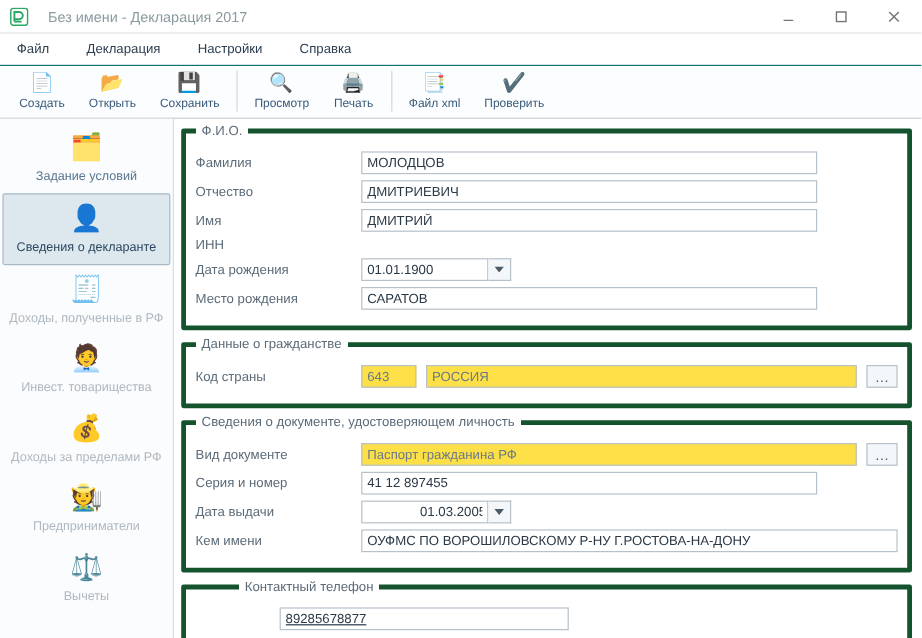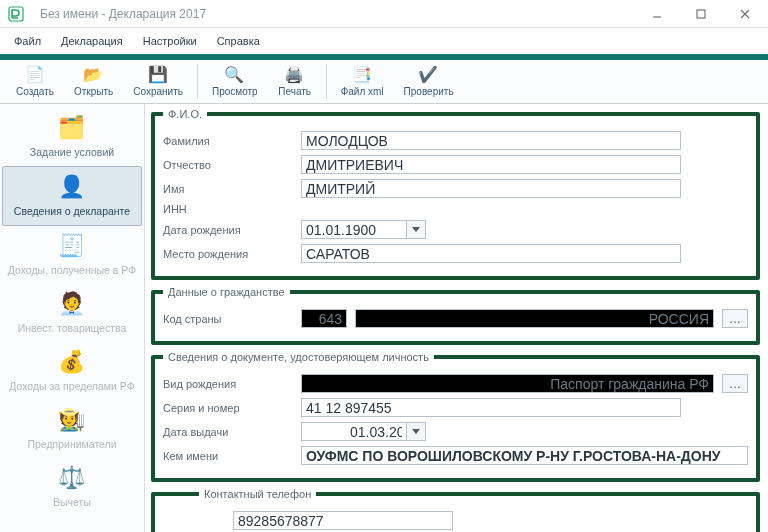--- a/index.html
+++ b/index.html
@@ -3,39 +3,39 @@
 <meta charset="utf-8">
 <style>
 * { box-sizing: border-box; margin: 0; padding: 0; }
 body { font-family: Tahoma, Arial, sans-serif; font-size: 11px; color: #333; background: #fff; width: 768px; height: 532px; overflow: hidden; }
 .titlebar { display: flex; align-items: center; justify-content: space-between; height: 28px; padding: 0 8px; border-bottom: 1px solid #e3e3e3; }
 .titlebar-left { display: flex; align-items: center; gap: 16px; }
 .app-icon { width: 16px; height: 16px; }
 .title-text { color: #8a9aa0; font-size: 12px; }
 .win-controls { display: flex; gap: 14px; }
 .win-btn { width: 30px; height: 22px; display: flex; align-items: center; justify-content: center; color: #757575; }
-.menubar { display: flex; gap: 8px; padding: 4px 8px; border-bottom: 6px solid #0f766e; align-items: flex-end; }
+.menubar { display: flex; gap: 19px; padding: 4px 8px; border-bottom: 1px solid #0f766e; align-items: flex-end; }
 .menu-item { padding: 3px 6px; color: #2c3e50; }
 .toolbar { display: flex; align-items: center; padding: 2px 6px 4px; border-bottom: 1px solid #c8d0d6; background: #fbfdfe; }
 .tool-btn { display: flex; flex-direction: column; align-items: center; gap: 2px; padding: 2px 10px; color: #3a5a7a; font-size: 10px; min-width: 54px; }
 .tool-btn .tico { width: 20px; height: 20px; display: flex; align-items: center; justify-content: center; font-size: 16px; }
 .tool-sep { width: 1px; height: 34px; background: #d0d8de; margin: 0 4px; }
 .body { display: flex; height: calc(100% - 78px); }
 .sidebar { width: 145px; background: #fafcfd; border-right: 1px solid #d7dee3; padding-top: 4px; }
 .side-item { display: flex; flex-direction: column; align-items: center; gap: 4px; padding: 6px 4px 8px; text-align: center; font-size: 10.5px; color: #5a7690; }
 .side-item.active { background: #dde7ee; border: 1px solid #a8b9c6; margin: 0 2px; border-radius: 2px; color:#2b4860;}
 .side-item.disabled { color: #b0b9c0; }
 .side-ico { width: 32px; height: 28px; display: flex; align-items: center; justify-content: center; font-size: 22px; }
 .content { flex: 1; padding: 4px 8px 8px 6px; overflow: auto; }
 fieldset { border: 4px solid #14532d; border-radius: 2px; margin-bottom: 6px; padding: 6px 8px 8px; }
 legend { padding: 0 5px; color: #5c6b78; font-size: 11px; }
 .row { display: flex; align-items: center; margin: 5px 0; gap: 8px; }
 .lbl { width: 130px; color: #5c6b78; }
-.inp { border: 1px solid #b7c1ca; background: #fff; height: 19px; padding: 1px 4px; font-size: 14px; color: #2b3945; }
-.inp.ro { background: #000000; color:#6c7a85;text-align:right; }
+.inp { border: 1px solid #b7c1ca; background: #fff; height: 19px; padding: 1px 4px; font-size: 11px; color: #2b3945; }
+.inp.ro { background: #fde047; color:#6c7a85; }
 .w-long { flex: 1; max-width: 380px; }
 .w-med { width: 130px; }
 .w-sm { width: 46px; }
 .ellips-btn { border: 1px solid #b7c1ca; background: #f4f7f9; height: 19px; width: 26px; display:flex; align-items:center; justify-content:center; font-size:12px; color:#4a5a66;}
 .combo { position: relative; display: flex; }
 .combo .caret { width: 19px; height: 19px; border:1px solid #b7c1ca; border-left:none; background:#f4f7f9; display:flex; align-items:center; justify-content:center; }
 .phonefield legend { color:#5c6b78;margin-left:36px; }
 </style>
 </head>
 <body>
@@ -183,45 +183,45 @@
         <span class="lbl">Код страны</span>
         <input class="inp ro w-sm" readonly="" value="643" style="">
         <input class="inp ro" style="flex: 1 1 0%;" readonly="" value="РОССИЯ">
         <button class="ellips-btn">…</button>
       </div>
     </fieldset>
 
     <fieldset>
       <legend>Сведения о документе, удостоверяющем личность</legend>
       <div class="row">
-        <span class="lbl">Вид рождения</span>
+        <span class="lbl">Вид документе</span>
         <input class="inp ro" style="flex: 1 1 0%;" readonly="" value="Паспорт гражданина РФ">
         <button class="ellips-btn">…</button>
       </div>
       <div class="row">
           <span class="lbl">Серия и номер</span>
           <input class="inp w-long" value="41 12 897455" style="">
         </div>
       <div class="row">
           <span class="lbl">Дата выдачи</span>
         <div class="combo">
             <input class="inp" style="width: 106px; padding-left: 48px;" value="01.03.2005">
             <div class="caret">
               <svg width="8" height="5">
                 <path d="M0 0 L8 0 L4 5 Z" fill="#4a5a66"></path>
               </svg>
             </div>
           </div>
       </div>
       <div class="row">
           <span class="lbl">Кем имени</span>
-          <input class="inp" style="flex: 1 1 0%; font-weight: bold;" value="ОУФМС ПО ВОРОШИЛОВСКОМУ Р-НУ Г.РОСТОВА-НА-ДОНУ">
+          <input class="inp" style="flex: 1 1 0%;" value="ОУФМС ПО ВОРОШИЛОВСКОМУ Р-НУ Г.РОСТОВА-НА-ДОНУ">
         </div>
     </fieldset>
 
     <fieldset class="phonefield">
       <legend>Контактный телефон</legend>
       <div class="row" style="justify-content:flex-start; padding-left:70px;">
-        <input class="inp" style="width: 220px;" value="89285678877">
+        <input class="inp" style="width: 241px; text-decoration: underline;" value="89285678877">
       </div>
     </fieldset>
   </div>
 </div>
 
 </body></html>

